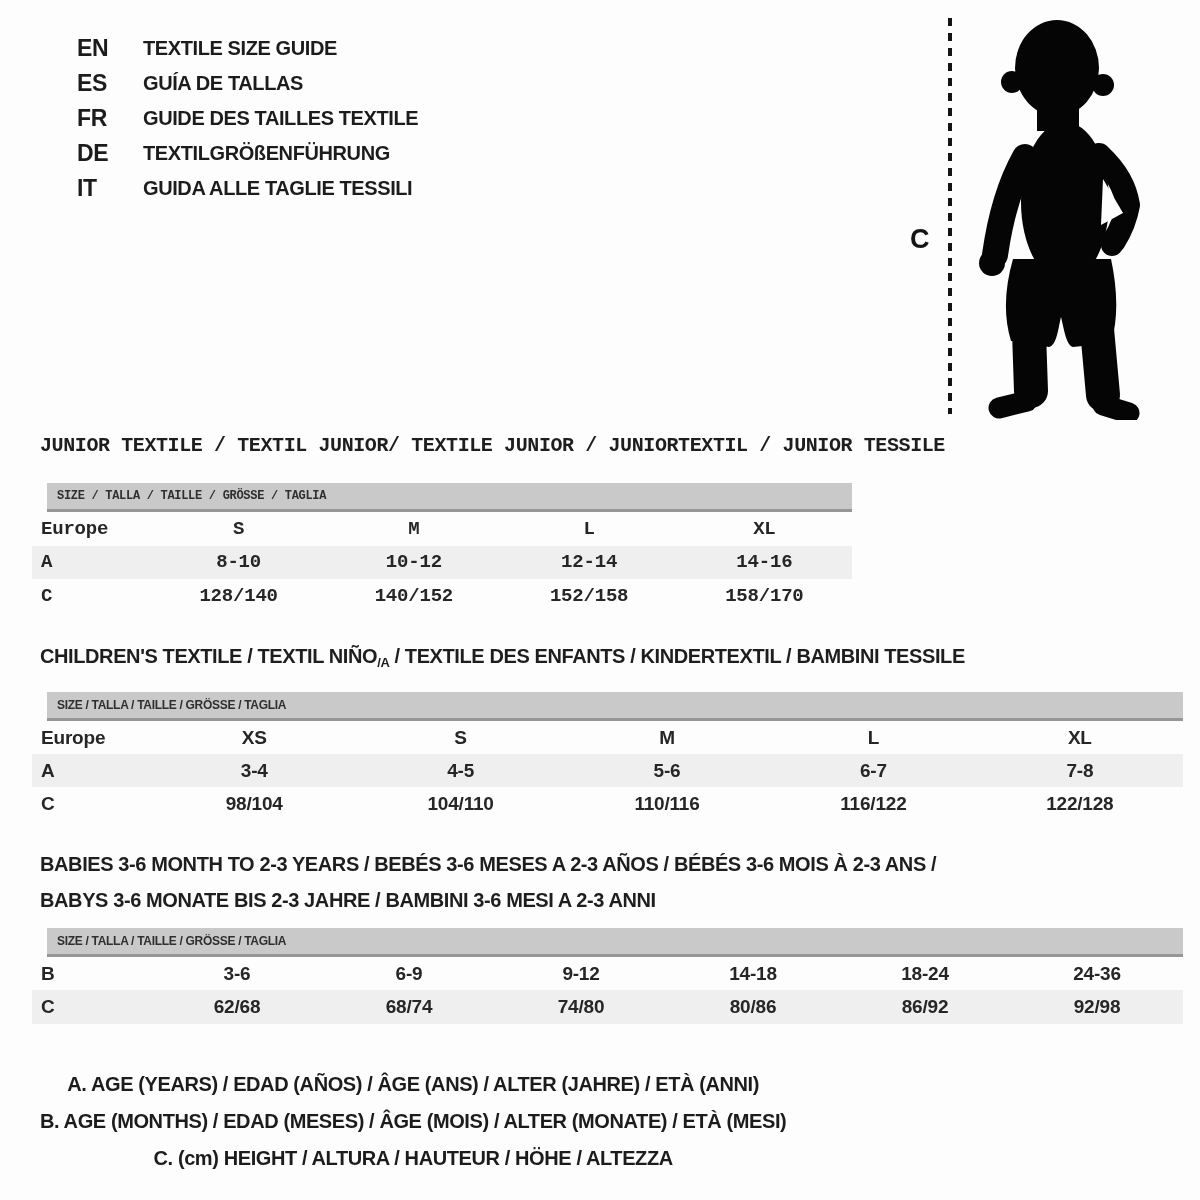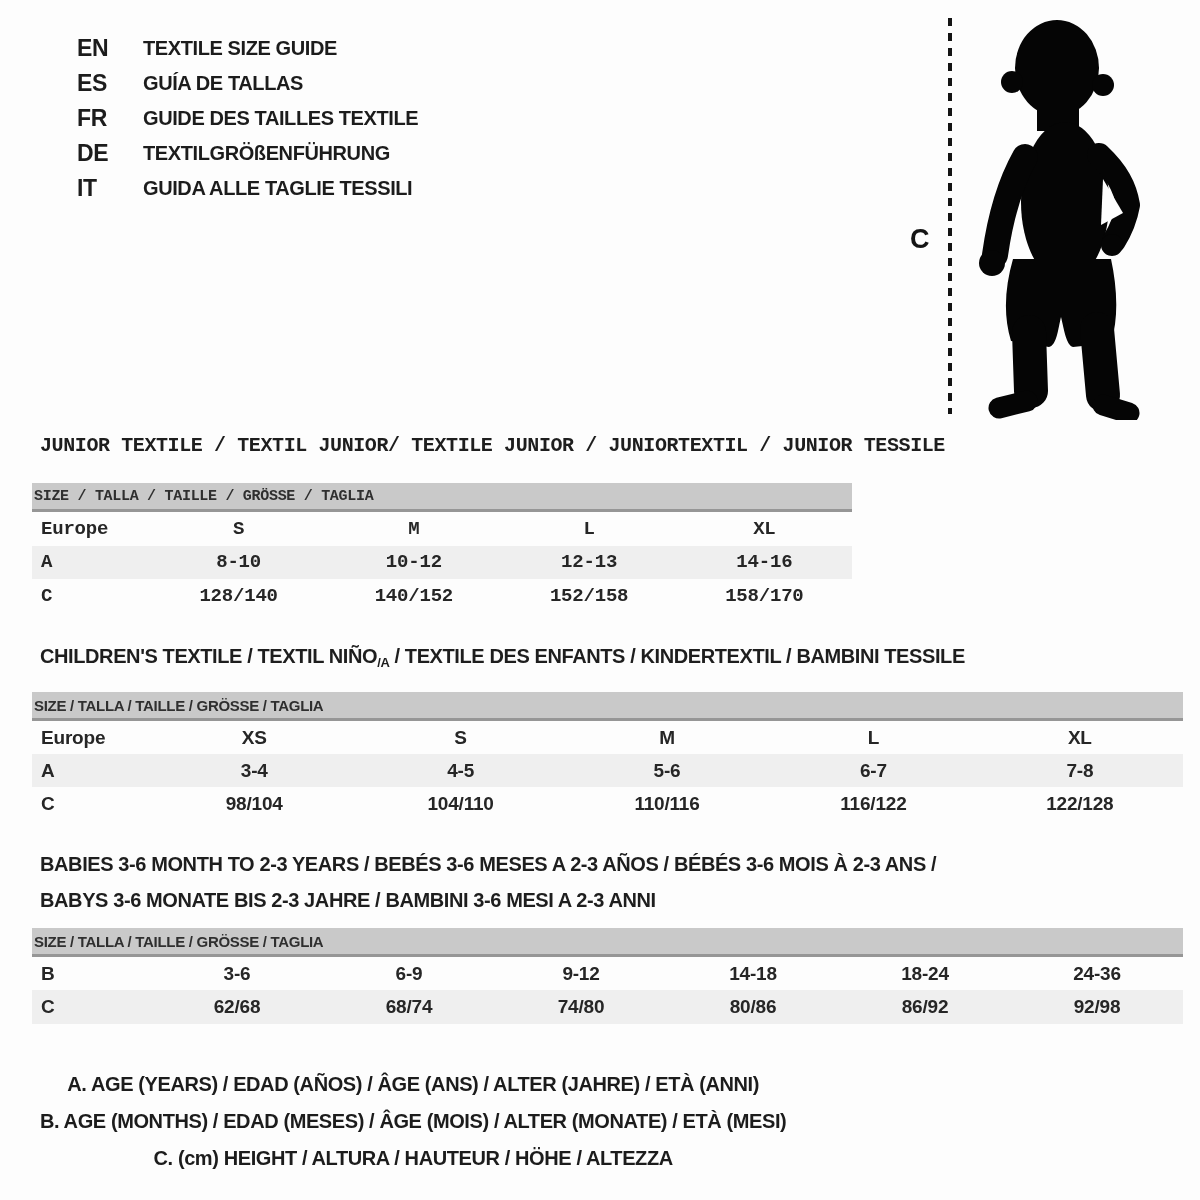--- a/index.html
+++ b/index.html
@@ -34,22 +34,22 @@
     color: #1e1e1e; white-space: nowrap;
   }
   .section-title .subsize { font-size: 13px; vertical-align: -4px; font-weight: 700; }
   .two-line .section-title { line-height: 36px; }
 
   .table { position: absolute; left: 0; }
   .size-bar {
     height: 26px; line-height: 27px;
     background: #c9c9c9;
     border-bottom: 3px solid #969696;
-    padding-left: 2px;
-    font-size: 15px; font-weight: 700; letter-spacing: -0.3px; color: #2f2f2f;
+    padding-left: 10px;
+    font-size: 12px; font-weight: 700; letter-spacing: -0.3px; color: #2f2f2f; margin-left: 15px;
   }
   .trow { display: flex; height: 33px; line-height: 33px; background: #fdfdfd; }
   .trow.tall { height: 34px; line-height: 34px; }
   .trow.alt { background: #efefef; }
   .cell {
     flex: 1; text-align: center;
     font-size: 19px; font-weight: 700; letter-spacing: -0.2px; color: #262626;
   }
   .cell.lab { flex: none; width: 110px; text-align: left; padding-left: 9px; }
 
@@ -126,21 +126,21 @@
         <span class="cell lab">Europe</span>
         <span class="cell">S</span>
         <span class="cell">M</span>
         <span class="cell">L</span>
         <span class="cell">XL</span>
       </div>
       <div class="trow alt">
         <span class="cell lab">A</span>
         <span class="cell">8-10</span>
         <span class="cell">10-12</span>
-        <span class="cell">12-13</span>
+        <span class="cell">12-14</span>
         <span class="cell">14-16</span>
       </div>
       <div class="trow tall">
         <span class="cell lab">C</span>
         <span class="cell">128/140</span>
         <span class="cell">140/152</span>
         <span class="cell">152/158</span>
         <span class="cell">158/170</span>
       </div>
     </div>

